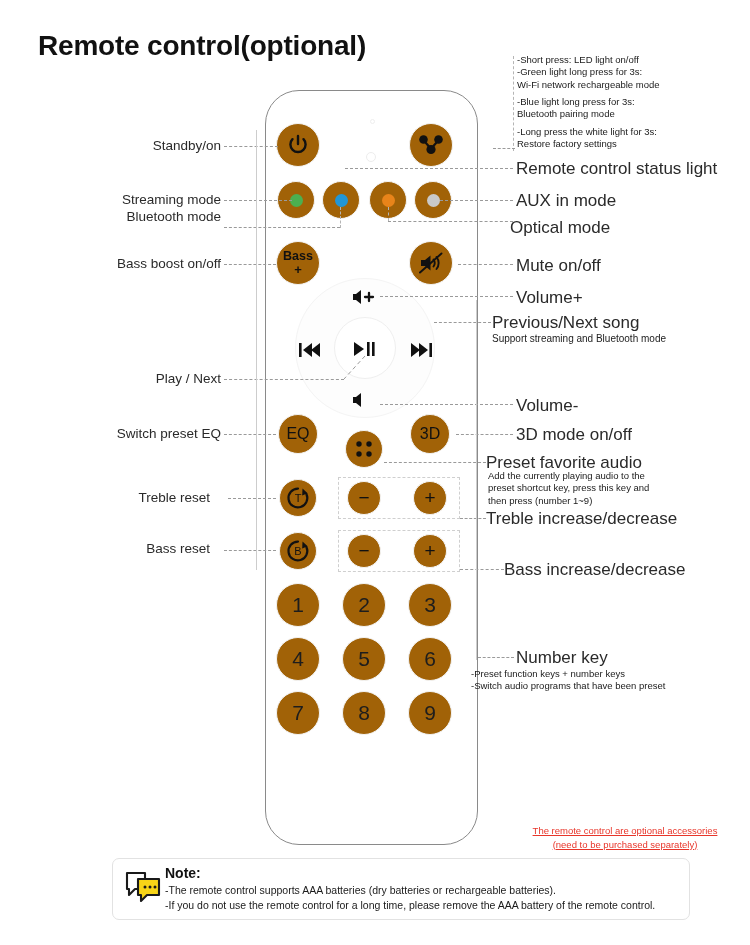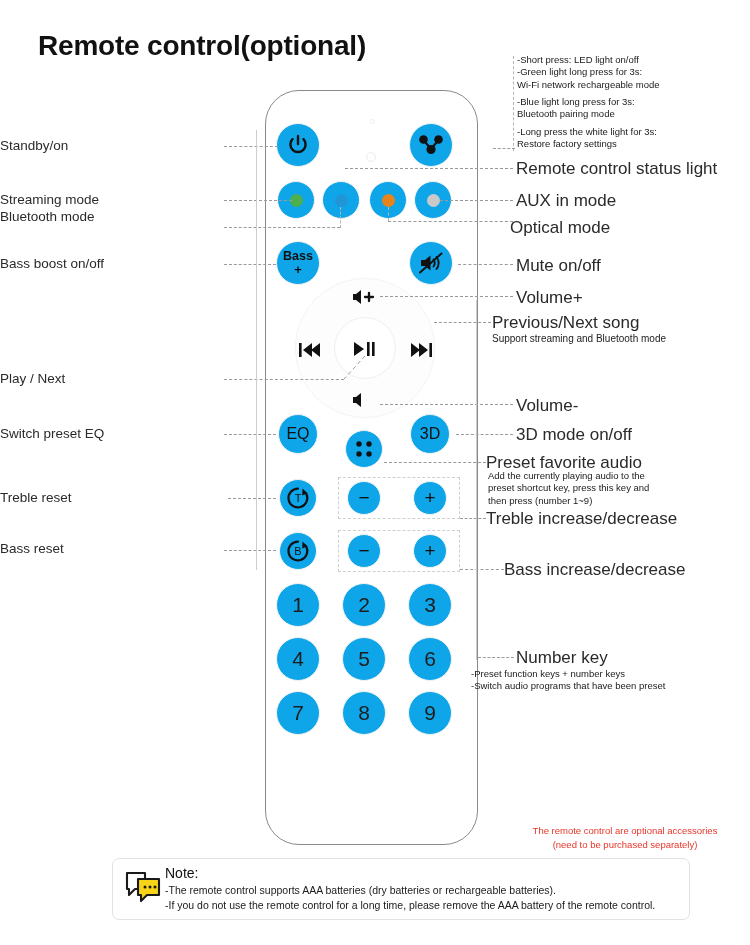--- a/index.html
+++ b/index.html
@@ -31,21 +31,21 @@
     position: absolute; left: 0; right: 0; top: 772px;
     text-align: center;
     font-size: 23px; font-weight: bold; letter-spacing: 1.5px;
     color: #cfcfcf;
   }
 
   
   .key {
     position: absolute;
     border-radius: 50%;
-    background: #0ea5e9;
+    background: #a16207;
     border: 1px solid #f3f3f3;
     display: flex; align-items: center; justify-content: center;
     color: #111;
   }
   .key.k44 { width: 44px; height: 44px; margin-left: -22px; margin-top: -22px; }
   .key.k40 { width: 40px; height: 40px; margin-left: -20px; margin-top: -20px; }
   .key.k38 { width: 38px; height: 38px; margin-left: -19px; margin-top: -19px; }
   .key.k34 { width: 34px; height: 34px; margin-left: -17px; margin-top: -17px; }
   .key.plain { border-color: #f4f4f4; }
 
@@ -73,21 +73,21 @@
   .grp-box {
     position: absolute;
     border: 1px dashed #cfcfcf;
   }
 
   
   .lbl {
     position: absolute;
     font-size: 13.5px; color: #2a2a2a; white-space: nowrap;
   }
-  .lbl.r { }
+  .lbl.r { text-align: right; }
   .lbl.big { font-size: 17px; }
   .sub {
     position: absolute;
     font-size: 10px; color: #222; white-space: nowrap; line-height: 1.25;
   }
   .sub-blk {
     position: absolute;
     font-size: 9.5px; color: #1a1a1a; line-height: 1.3;
   }
 
@@ -98,33 +98,33 @@
   }
   .vln {
     position: absolute; width: 0;
     border-left: 1px dashed #b5b5b5;
   }
   .sln { position: absolute; width: 0; border-left: 1px solid #cdcdcd; }
 
   
   .disclaimer {
     position: absolute; left: 500px; top: 824px; width: 250px;
-    text-align: center; color: #e8352a; font-size: 9.5px; line-height: 1.45;
+    text-align: center; color: #e8352a; font-size: 9.5px; line-height: 1.45; text-decoration: underline;
   }
 
   
   .note-box {
     position: absolute; left: 112px; top: 858px;
     width: 578px; height: 62px;
     border: 1px solid #e2e2e2; border-radius: 7px; background: #fff;
     display: flex; align-items: center; padding: 0 12px;
   }
   .note-icon { width: 40px; flex: 0 0 40px; }
   .note-text { flex: 1; }
-  .note-title { font-size: 14px; font-weight: normal; color: #111; margin-bottom: 2px; }
+  .note-title { font-size: 14px; font-weight: bold; color: #111; margin-bottom: 2px; }
   .note-line { font-size: 10.5px; color: #1a1a1a; line-height: 1.42; }
 </style>
 </head>
 <body>
 
 <div id="stage">
 
   <div class="page-title">Remote control(optional)</div>
 
   <div class="remote-body">

